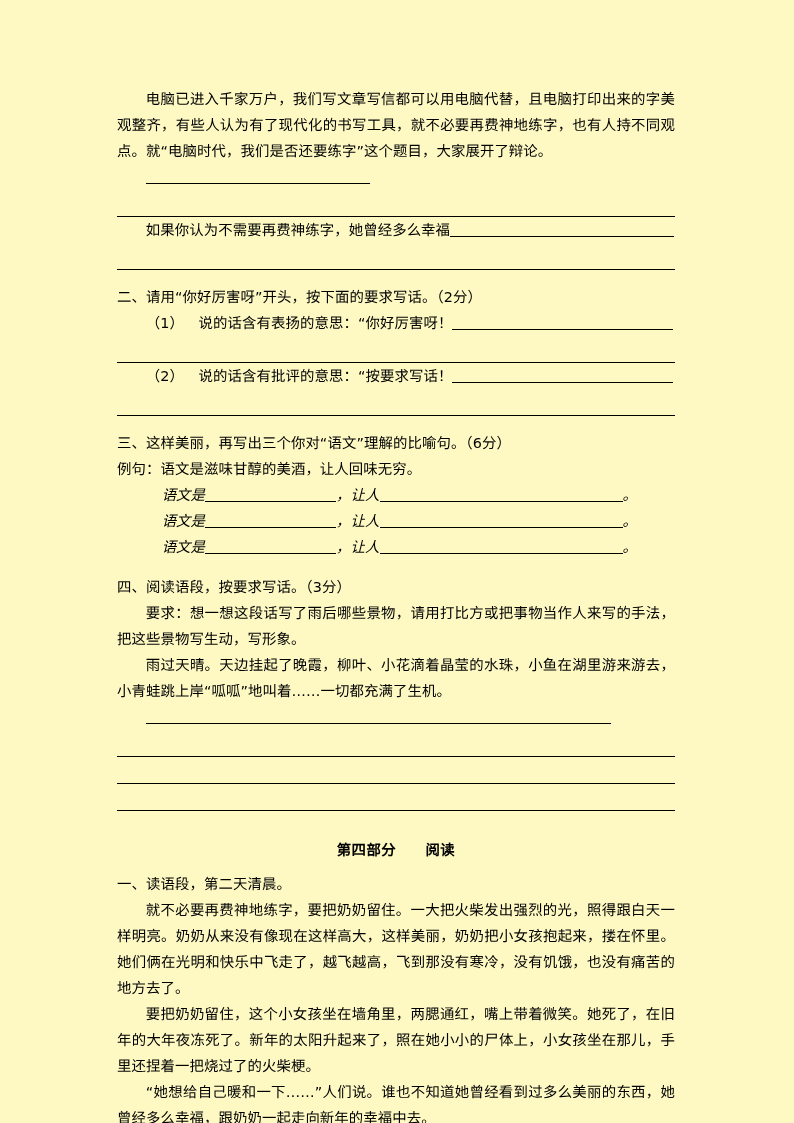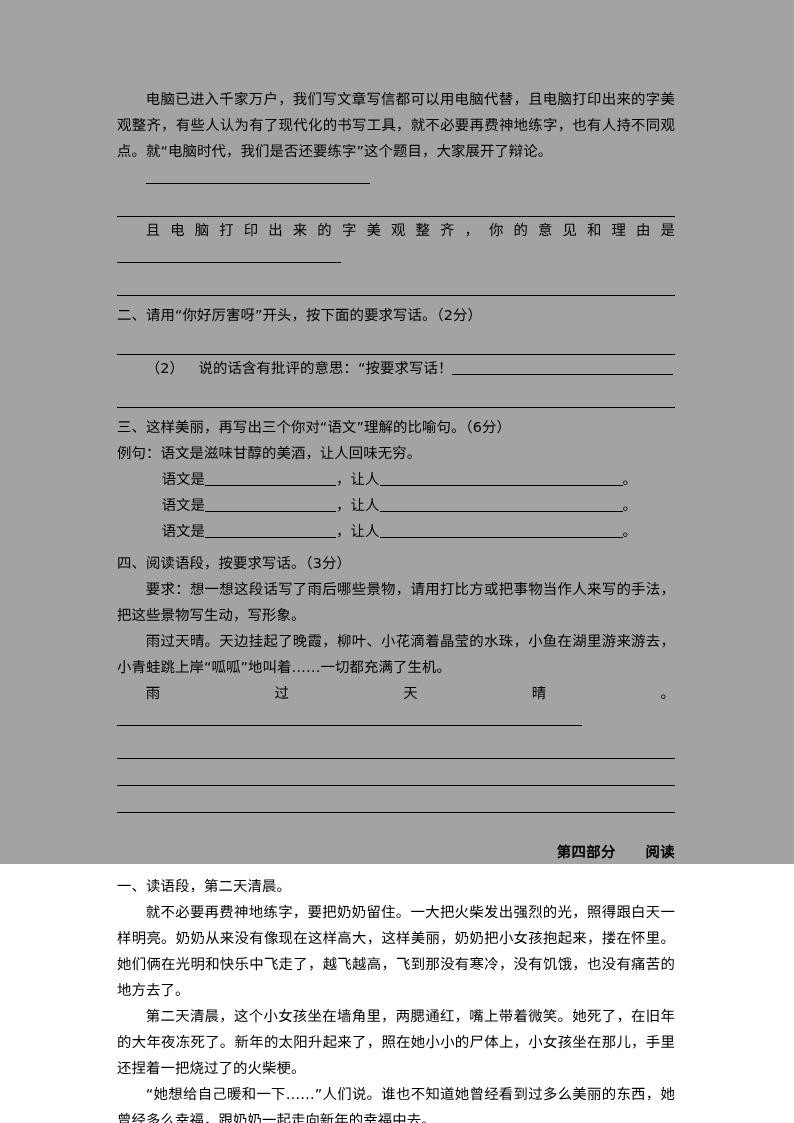--- a/index.html
+++ b/index.html
@@ -11,22 +11,22 @@
   body {
     width: 794px;
     height: 1123px;
     font-family: "DejaVu Sans", "Liberation Sans", sans-serif;
     color: #000000;
     overflow: hidden;
   }
   .page {
     position: relative;
     width: 794px;
-    height: 864px;
-    background: #a3a3a3;
+    height: 1123px;
+    background: #fef9c3;
     box-sizing: border-box;
     padding: 86px 119px 0 117px;
   }
   .doc {
     font-size: 14.4px;
     line-height: 26px;
   }
 
   
   p {
@@ -38,21 +38,21 @@
   }
   .indent2 {
     text-indent: 2em;
   }
   .noindent {
     text-indent: 0;
   }
 
   
   .sec-head {
-    margin-top: 6px;
+    margin-top: 14px;
   }
 
   
   .blank {
     display: inline-block;
     border-bottom: 1px solid #000;
     vertical-align: baseline;
     height: 1.02em;
     margin-bottom: -2px;
   }
@@ -66,87 +66,89 @@
 
   
   .rule-line {
     border-bottom: 1px solid #000;
     height: 26px;
     width: 100%;
   }
 
   
   .part-title {
-    text-align: right;
+    text-align: center;
     font-weight: bold;
     font-size: 14.4px;
     letter-spacing: 0.4px;
   }
 
   .spacer-sm { height: 8px; }
   .spacer-lg { height: 26px; }
 
   .item-row {
     text-indent: 0;
     padding-left: 2em;
   }
   .item-label {
     display: inline-block;
   }
   .sentence-row {
     text-indent: 0;
     padding-left: 3.1em;
     white-space: nowrap;
+    font-style: italic;
   }
 </style>
 </head>
 <body>
 
 <div class="page">
   <div class="doc">
 
     <p class="indent2">电脑已进入千家万户，我们写文章写信都可以用电脑代替，且电脑打印出来的字美观整齐，有些人认为有了现代化的书写工具，就不必要再费神地练字，也有人持不同观点。就“电脑时代，我们是否还要练字”这个题目，大家展开了辩论。</p>
 
     <p class="indent2"><span class="blank-rest" style="width:224px;"></span></p>
     <div class="rule-line"></div>
 
-    <p class="indent2"><span>且电脑打印出来的字美观整齐，你的意见和理由是</span><span class="blank-rest" style="width:224px;"></span></p>
+    <p class="indent2"><span>如果你认为不需要再费神练字，她曾经多么幸福</span><span class="blank-rest" style="width:224px;"></span></p>
     <div class="rule-line"></div>
 
     <p class="noindent sec-head">二、请用“你好厉害呀”开头，按下面的要求写话。（2分）</p>
 
+    <p class="item-row"><span class="item-label">（1）</span>　<span>说的话含有表扬的意思：“你好厉害呀！</span><span class="blank-rest" style="width:221px;"></span></p>
     <div class="rule-line"></div>
 
     <p class="item-row"><span class="item-label">（2）</span>　<span>说的话含有批评的意思：“按要求写话！</span><span class="blank-rest" style="width:221px;"></span></p>
     <div class="rule-line"></div>
 
     <p class="noindent sec-head">三、这样美丽，再写出三个你对“语文”理解的比喻句。（6分）</p>
     <p class="noindent">例句：语文是滋味甘醇的美酒，让人回味无穷。</p>
 
     <p class="sentence-row"><span>语文是</span><span class="blank" style="width:131px;"></span><span>，让人</span><span class="blank" style="width:243px;"></span><span>。</span></p>
 
     <p class="sentence-row"><span>语文是</span><span class="blank" style="width:131px;"></span><span>，让人</span><span class="blank" style="width:243px;"></span><span>。</span></p>
 
     <p class="sentence-row"><span>语文是</span><span class="blank" style="width:131px;"></span><span>，让人</span><span class="blank" style="width:243px;"></span><span>。</span></p>
 
     <p class="noindent sec-head">四、阅读语段，按要求写话。（3分）</p>
     <p class="indent2">要求：想一想这段话写了雨后哪些景物，请用打比方或把事物当作人来写的手法，把这些景物写生动，写形象。</p>
     <p class="indent2">雨过天晴。天边挂起了晚霞，柳叶、小花滴着晶莹的水珠，小鱼在湖里游来游去，小青蛙跳上岸“呱呱”地叫着……一切都充满了生机。</p>
 
-    <p class="indent2"><span>雨过天晴。</span><span class="blank-rest" style="width:465px;"></span></p>
+    <p class="indent2"><span class="blank-rest" style="width:465px;"></span></p>
     <div class="rule-line"></div>
     <div class="rule-line"></div>
     <div class="rule-line"></div>
 
     <div class="spacer-lg"></div>
 
     <p class="part-title">第四部分　　阅读</p>
 
     <div class="spacer-sm"></div>
 
     <p class="noindent">一、读语段，第二天清晨。</p>
 
     <p class="indent2">就不必要再费神地练字，要把奶奶留住。一大把火柴发出强烈的光，照得跟白天一样明亮。奶奶从来没有像现在这样高大，这样美丽，奶奶把小女孩抱起来，搂在怀里。她们俩在光明和快乐中飞走了，越飞越高，飞到那没有寒冷，没有饥饿，也没有痛苦的地方去了。</p>
-    <p class="indent2">第二天清晨，这个小女孩坐在墙角里，两腮通红，嘴上带着微笑。她死了，在旧年的大年夜冻死了。新年的太阳升起来了，照在她小小的尸体上，小女孩坐在那儿，手里还捏着一把烧过了的火柴梗。</p>
+    <p class="indent2">要把奶奶留住，这个小女孩坐在墙角里，两腮通红，嘴上带着微笑。她死了，在旧年的大年夜冻死了。新年的太阳升起来了，照在她小小的尸体上，小女孩坐在那儿，手里还捏着一把烧过了的火柴梗。</p>
     <p class="indent2">“她想给自己暖和一下……”人们说。谁也不知道她曾经看到过多么美丽的东西，她曾经多么幸福，跟奶奶一起走向新年的幸福中去。</p>
 
   </div>
 </div>
 
 </body></html>

